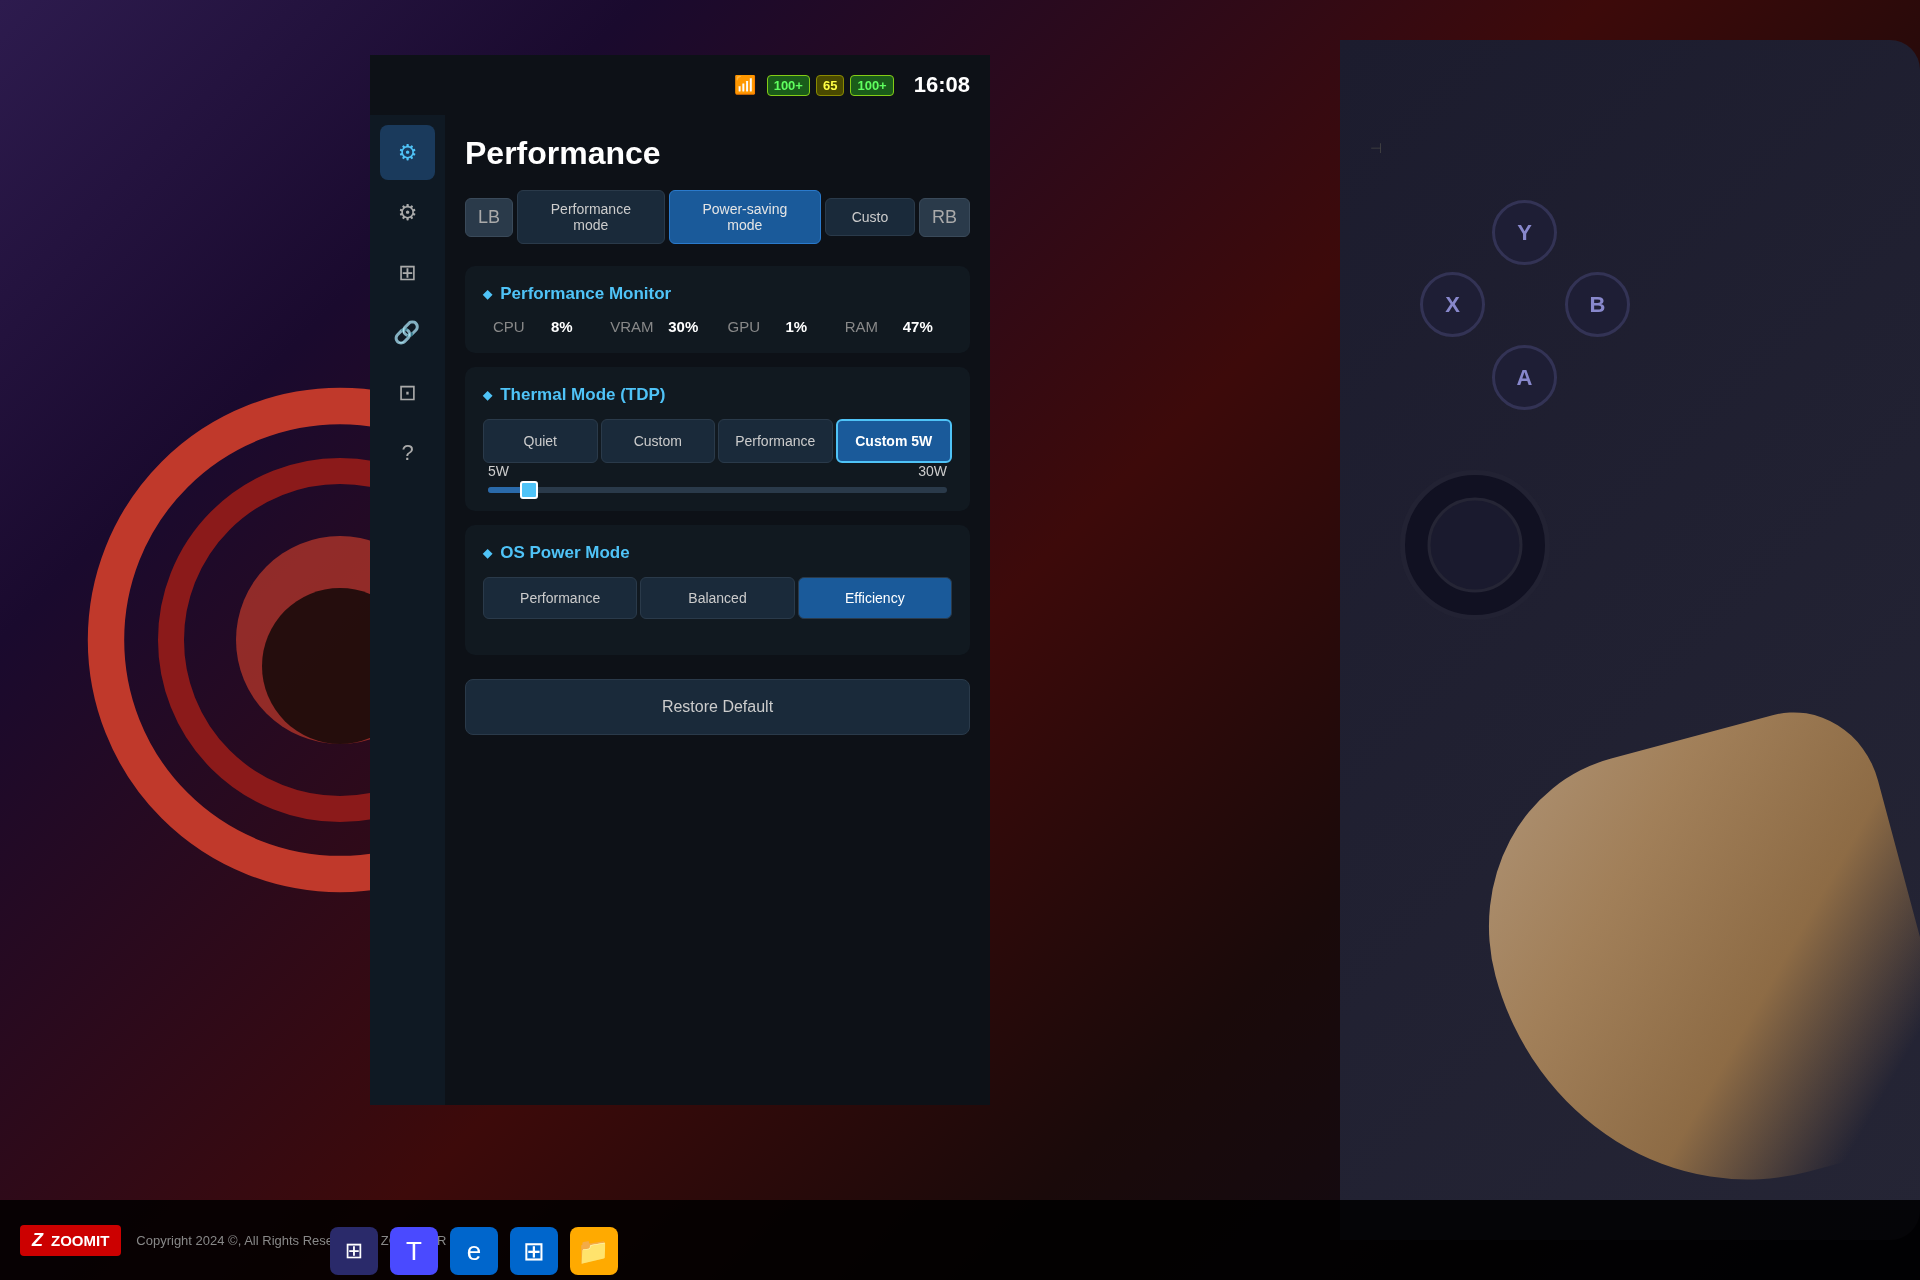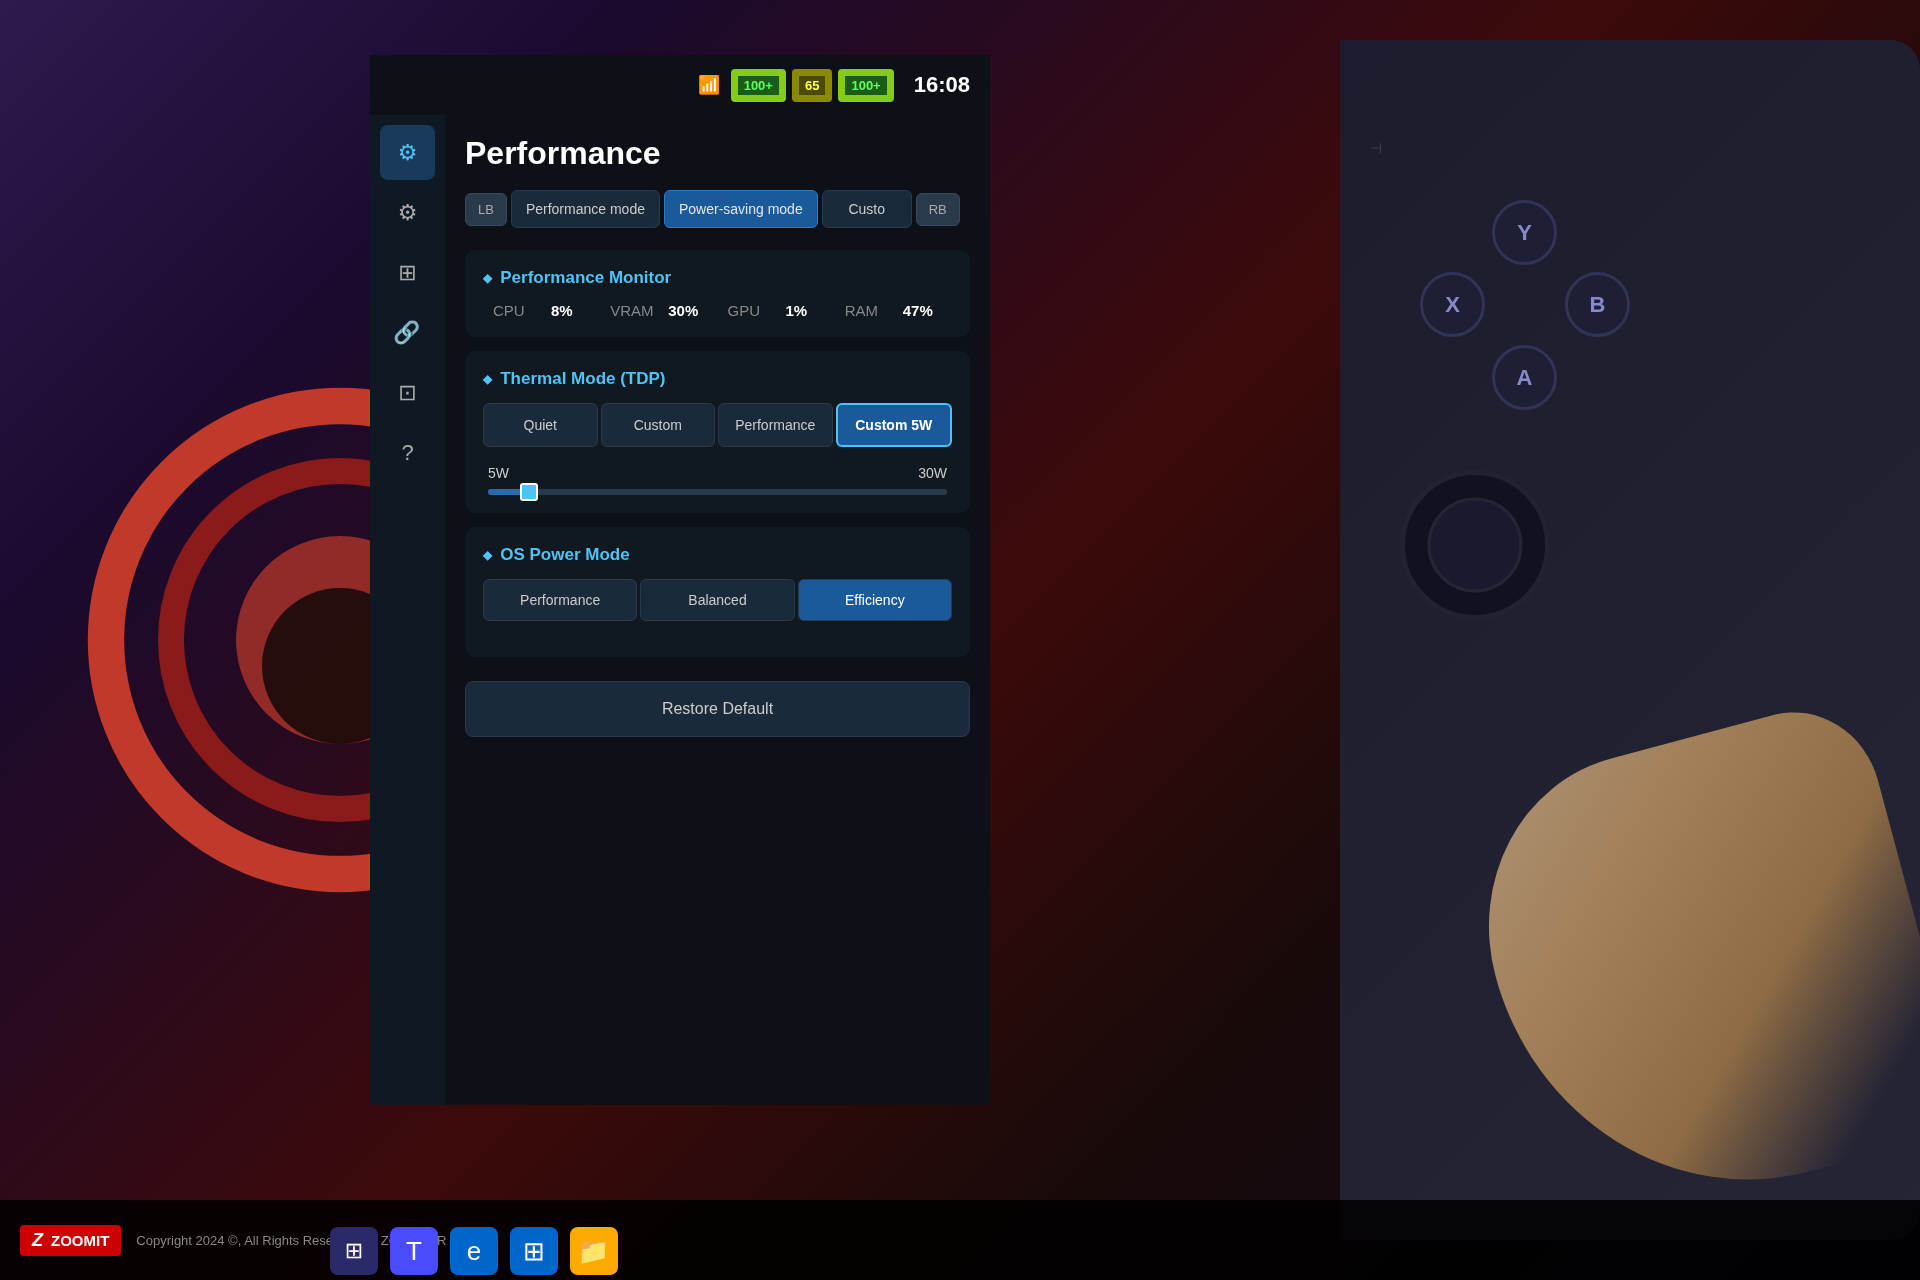--- a/index.html
+++ b/index.html
@@ -56,21 +56,21 @@
       align-items: center;
       justify-content: flex-end;
       padding: 0 20px;
       gap: 10px;
     }
 
     .status-bar .wifi-icon { color: white; font-size: 18px; }
     .status-bar .battery-group { display: flex; align-items: center; gap: 6px; }
     .battery-badge {
       background: #1a5c1a;
-      border: 7px solid #84cc16;
+      border: 1px solid #84cc16;
       border-radius: 4px;
       padding: 2px 6px;
       font-size: 13px;
       color: #5fff5f;
       font-weight: bold;
     }
     .battery-badge.yellow { background: #4a4a00; border-color: #8a8a00; color: #ffff44; }
     .status-bar .time {
       color: white;
       font-size: 22px;
@@ -139,21 +139,21 @@
       margin-bottom: 22px;
       flex-wrap: nowrap;
     }
 
     .lb-rb-btn {
       background: #2a3a4a;
       color: #aaa;
       border: 1px solid #3a4a5a;
       border-radius: 6px;
       padding: 8px 12px;
-      font-size: 13px;
+      font-size: 18px;
       cursor: pointer;
       white-space: nowrap;
     }
 
     .mode-tab {
       background: #1a2a3a;
       color: #ccc;
       border: 1px solid #2a3a4a;
       border-radius: 6px;
       padding: 10px 14px;
@@ -216,21 +216,20 @@
     .monitor-value {
       color: white;
       font-size: 15px;
       font-weight: 600;
     }
 
     
     .tdp-tabs {
       display: flex;
       gap: 3px;
-      margin-bottom: 18px;
     }
 
     .tdp-tab {
       flex: 1;
       background: #1a2a3a;
       border: 1px solid #2a3a4a;
       border-radius: 6px;
       padding: 12px 8px;
       color: #ccc;
       font-size: 14px;

